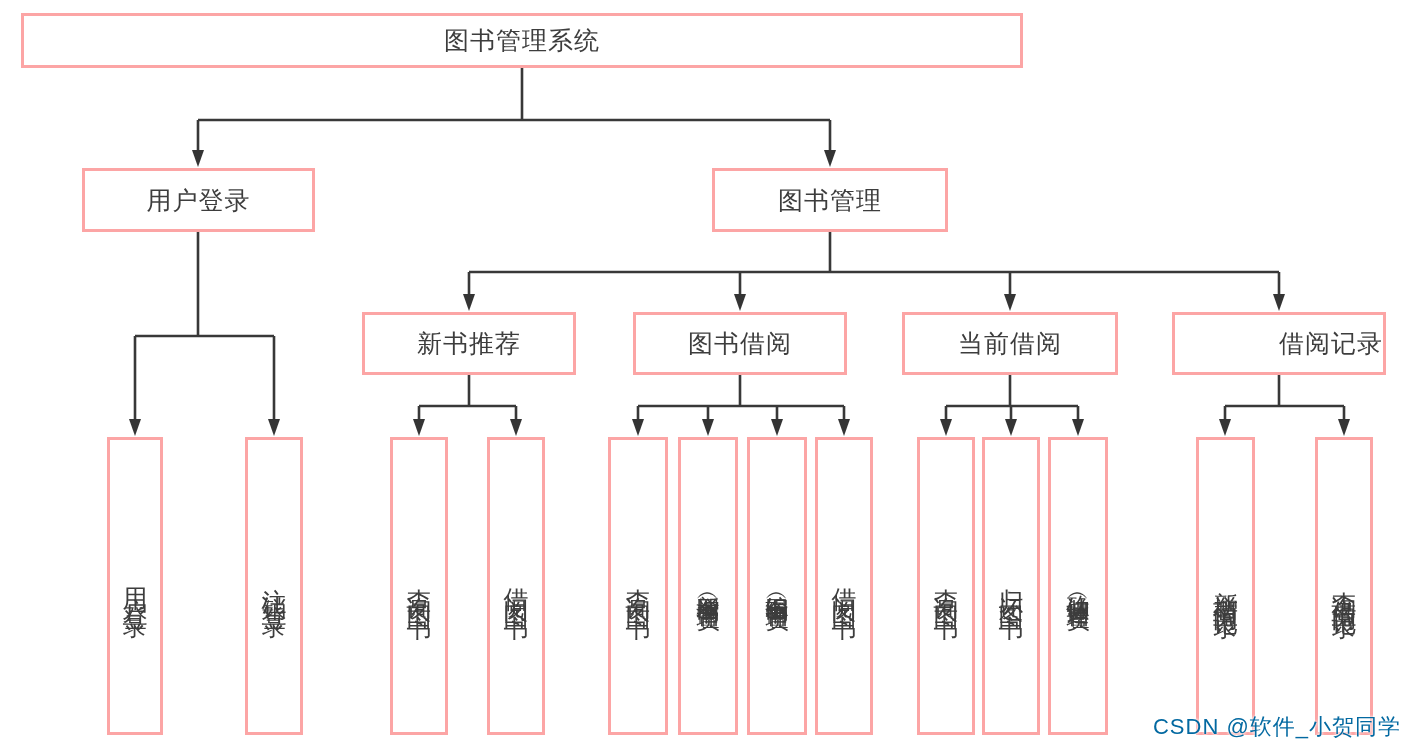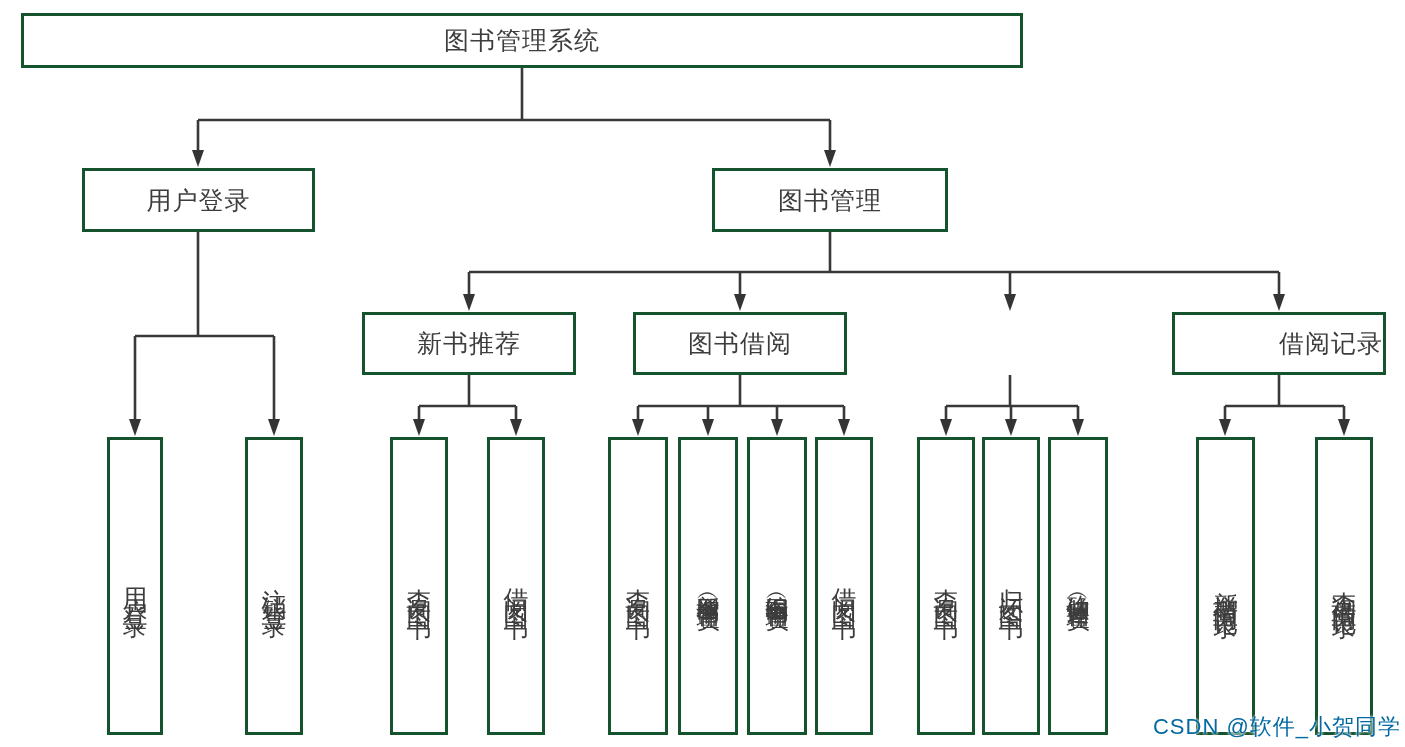--- a/index.html
+++ b/index.html
@@ -10,21 +10,21 @@
     font-family:"Liberation Sans",sans-serif;
     overflow:hidden;
   }
   #wires{position:absolute;left:0;top:0;width:1405px;height:747px;pointer-events:none;}
   #wires path{stroke:#383838;stroke-width:2.6;fill:none;}
   #wires polygon{fill:#343434;stroke:none;}
   .node{
     position:absolute;
     box-sizing:border-box;
     background:#fff;
-    border:3px solid #14532d;
+    border:3px solid #fca5a5;
     display:flex;align-items:center;justify-content:center;
     color:#3d3d3d;
   }
   .hlabel{font-size:25px;letter-spacing:1px;white-space:nowrap;}
   .vlabel{
     writing-mode:vertical-rl;
     text-orientation:mixed;
     white-space:nowrap;
     line-height:1;
   }
@@ -107,20 +107,23 @@
   <div class="node" style="left:362px;top:312px;width:214px;height:63px;">
     <span class="hlabel">新书推荐</span>
   </div>
 
   <div class="node" style="left:712px;top:168px;width:236px;height:64px;">
     <span class="hlabel">图书管理</span>
   </div>
   <div class="node" style="left:633px;top:312px;width:214px;height:63px;">
     <span class="hlabel">图书借阅</span>
   </div>
+  <div class="node" style="left:902px;top:312px;width:216px;height:63px;">
+    <span class="hlabel">当前借阅</span>
+  </div>
   <div class="node" style="left:1172px;top:312px;width:214px;height:63px;justify-content:flex-end;">
     <span class="hlabel">借阅记录</span>
   </div>
 
   <div class="node" style="left:107px;top:437px;width:56px;height:298px;">
     <span class="vlabel vs-wide">用户登录</span>
   </div>
   <div class="node" style="left:245px;top:437px;width:58px;height:298px;">
     <span class="vlabel vs-wide">注销登录</span>
   </div>

